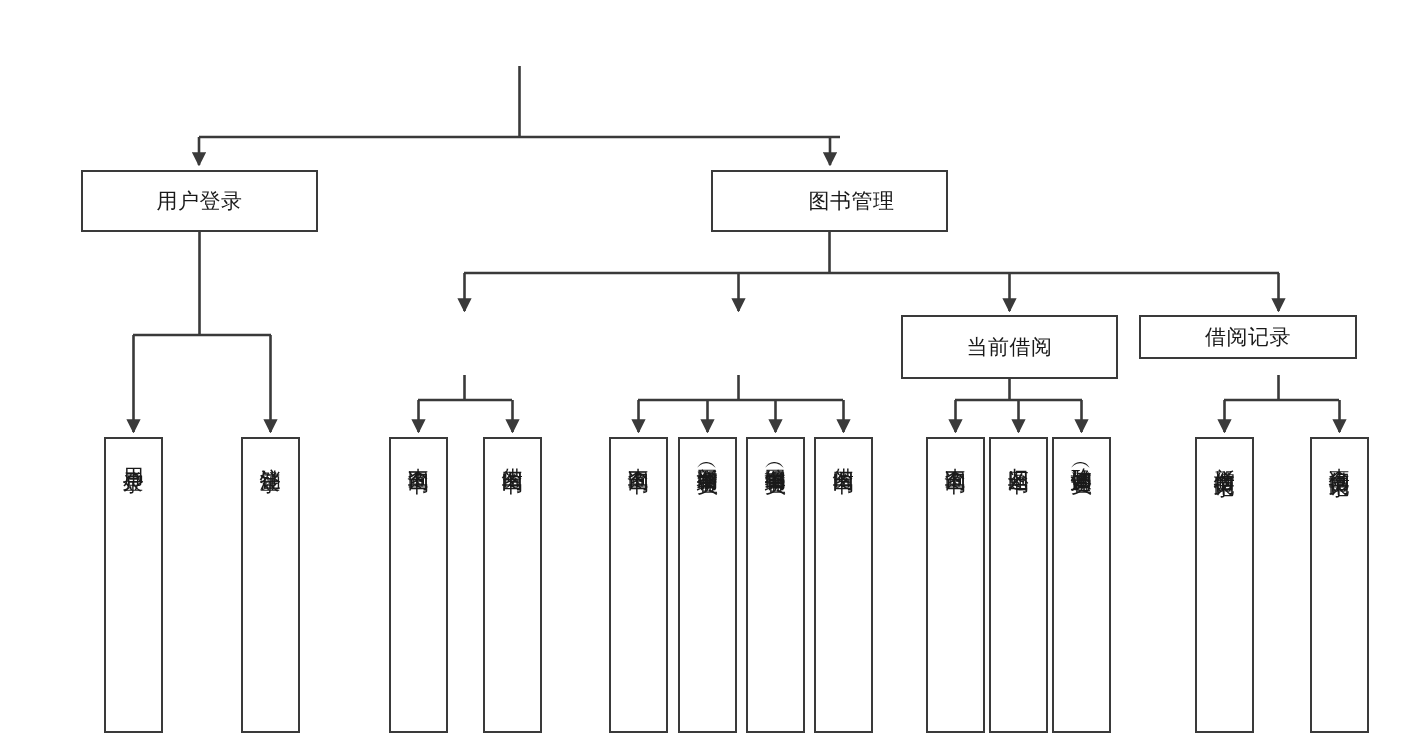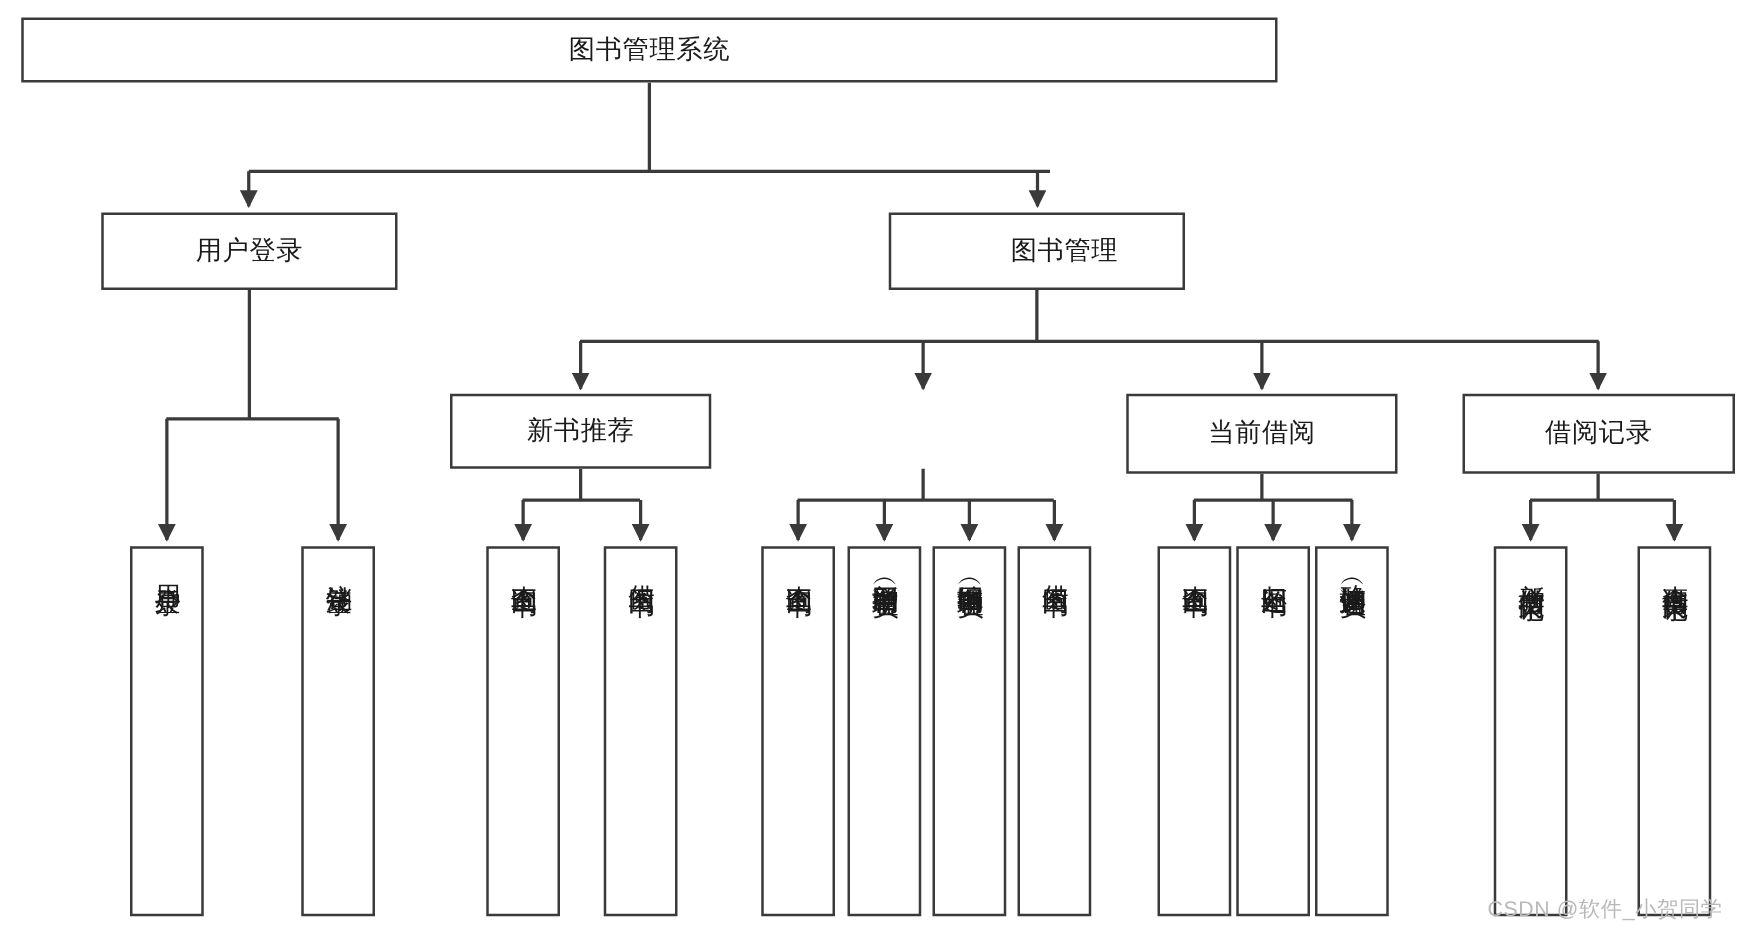--- a/index.html
+++ b/index.html
@@ -125,38 +125,32 @@
       <path d="M 1018.5 400 L 1018.5 432" marker-end="url(#arrow)"></path>
       <path d="M 1081.5 400 L 1081.5 432" marker-end="url(#arrow)"></path>
 
       <path d="M 1278.5 375 L 1278.5 400"></path>
       <path d="M 1224 400 L 1339 400"></path>
       <path d="M 1224.5 400 L 1224.5 432" marker-end="url(#arrow)"></path>
       <path d="M 1339.5 400 L 1339.5 432" marker-end="url(#arrow)"></path>
     </g>
   </svg>
 
-  <div class="node horiz root" style="left:17px; top:14px; width:1005px; height:52px;">
-    <span class="label">图书管理系统</span>
-  </div>
 
   <div class="node horiz" style="left:81px; top:170px; width:237px; height:62px;">
     <span class="label">用户登录</span>
   </div>
   <div class="node horiz" style="left:711px; top:170px; width:237px; height:62px;padding-left:44px;">
     <span class="label">图书管理</span>
   </div>
 
-  <div class="node horiz" style="left:360px; top:315px; width:209px; height:60px;">
-    <span class="label">新书推荐</span>
-  </div>
   <div class="node horiz" style="left:901px; top:315px; width:217px; height:64px;">
     <span class="label">当前借阅</span>
   </div>
-  <div class="node horiz" style="left:1170px; top:315px; width:218px; height:64px;">
+  <div class="node horiz" style="left:1139px; top:315px; width:218px; height:44px;">
     <span class="label">借阅记录</span>
   </div>
 
   <div class="node vert" style="left:104px; top:437px; width:59px; height:296px;">
     <span class="label">用户登录</span>
   </div>
   <div class="node vert" style="left:241px; top:437px; width:59px; height:296px;">
     <span class="label">注销登录</span>
   </div>
 
@@ -190,15 +184,14 @@
     <span class="label">确认归还（管理员）</span>
   </div>
 
   <div class="node vert" style="left:1195px; top:437px; width:59px; height:296px;">
     <span class="label">新增借阅记录</span>
   </div>
   <div class="node vert" style="left:1310px; top:437px; width:59px; height:296px;">
     <span class="label">查询借阅记录</span>
   </div>
 
-  <div class="watermark" style="left:1190px; top:716px;">CSDN @软件_小贺同学</div>
 
 </div>
 
 </body></html>

